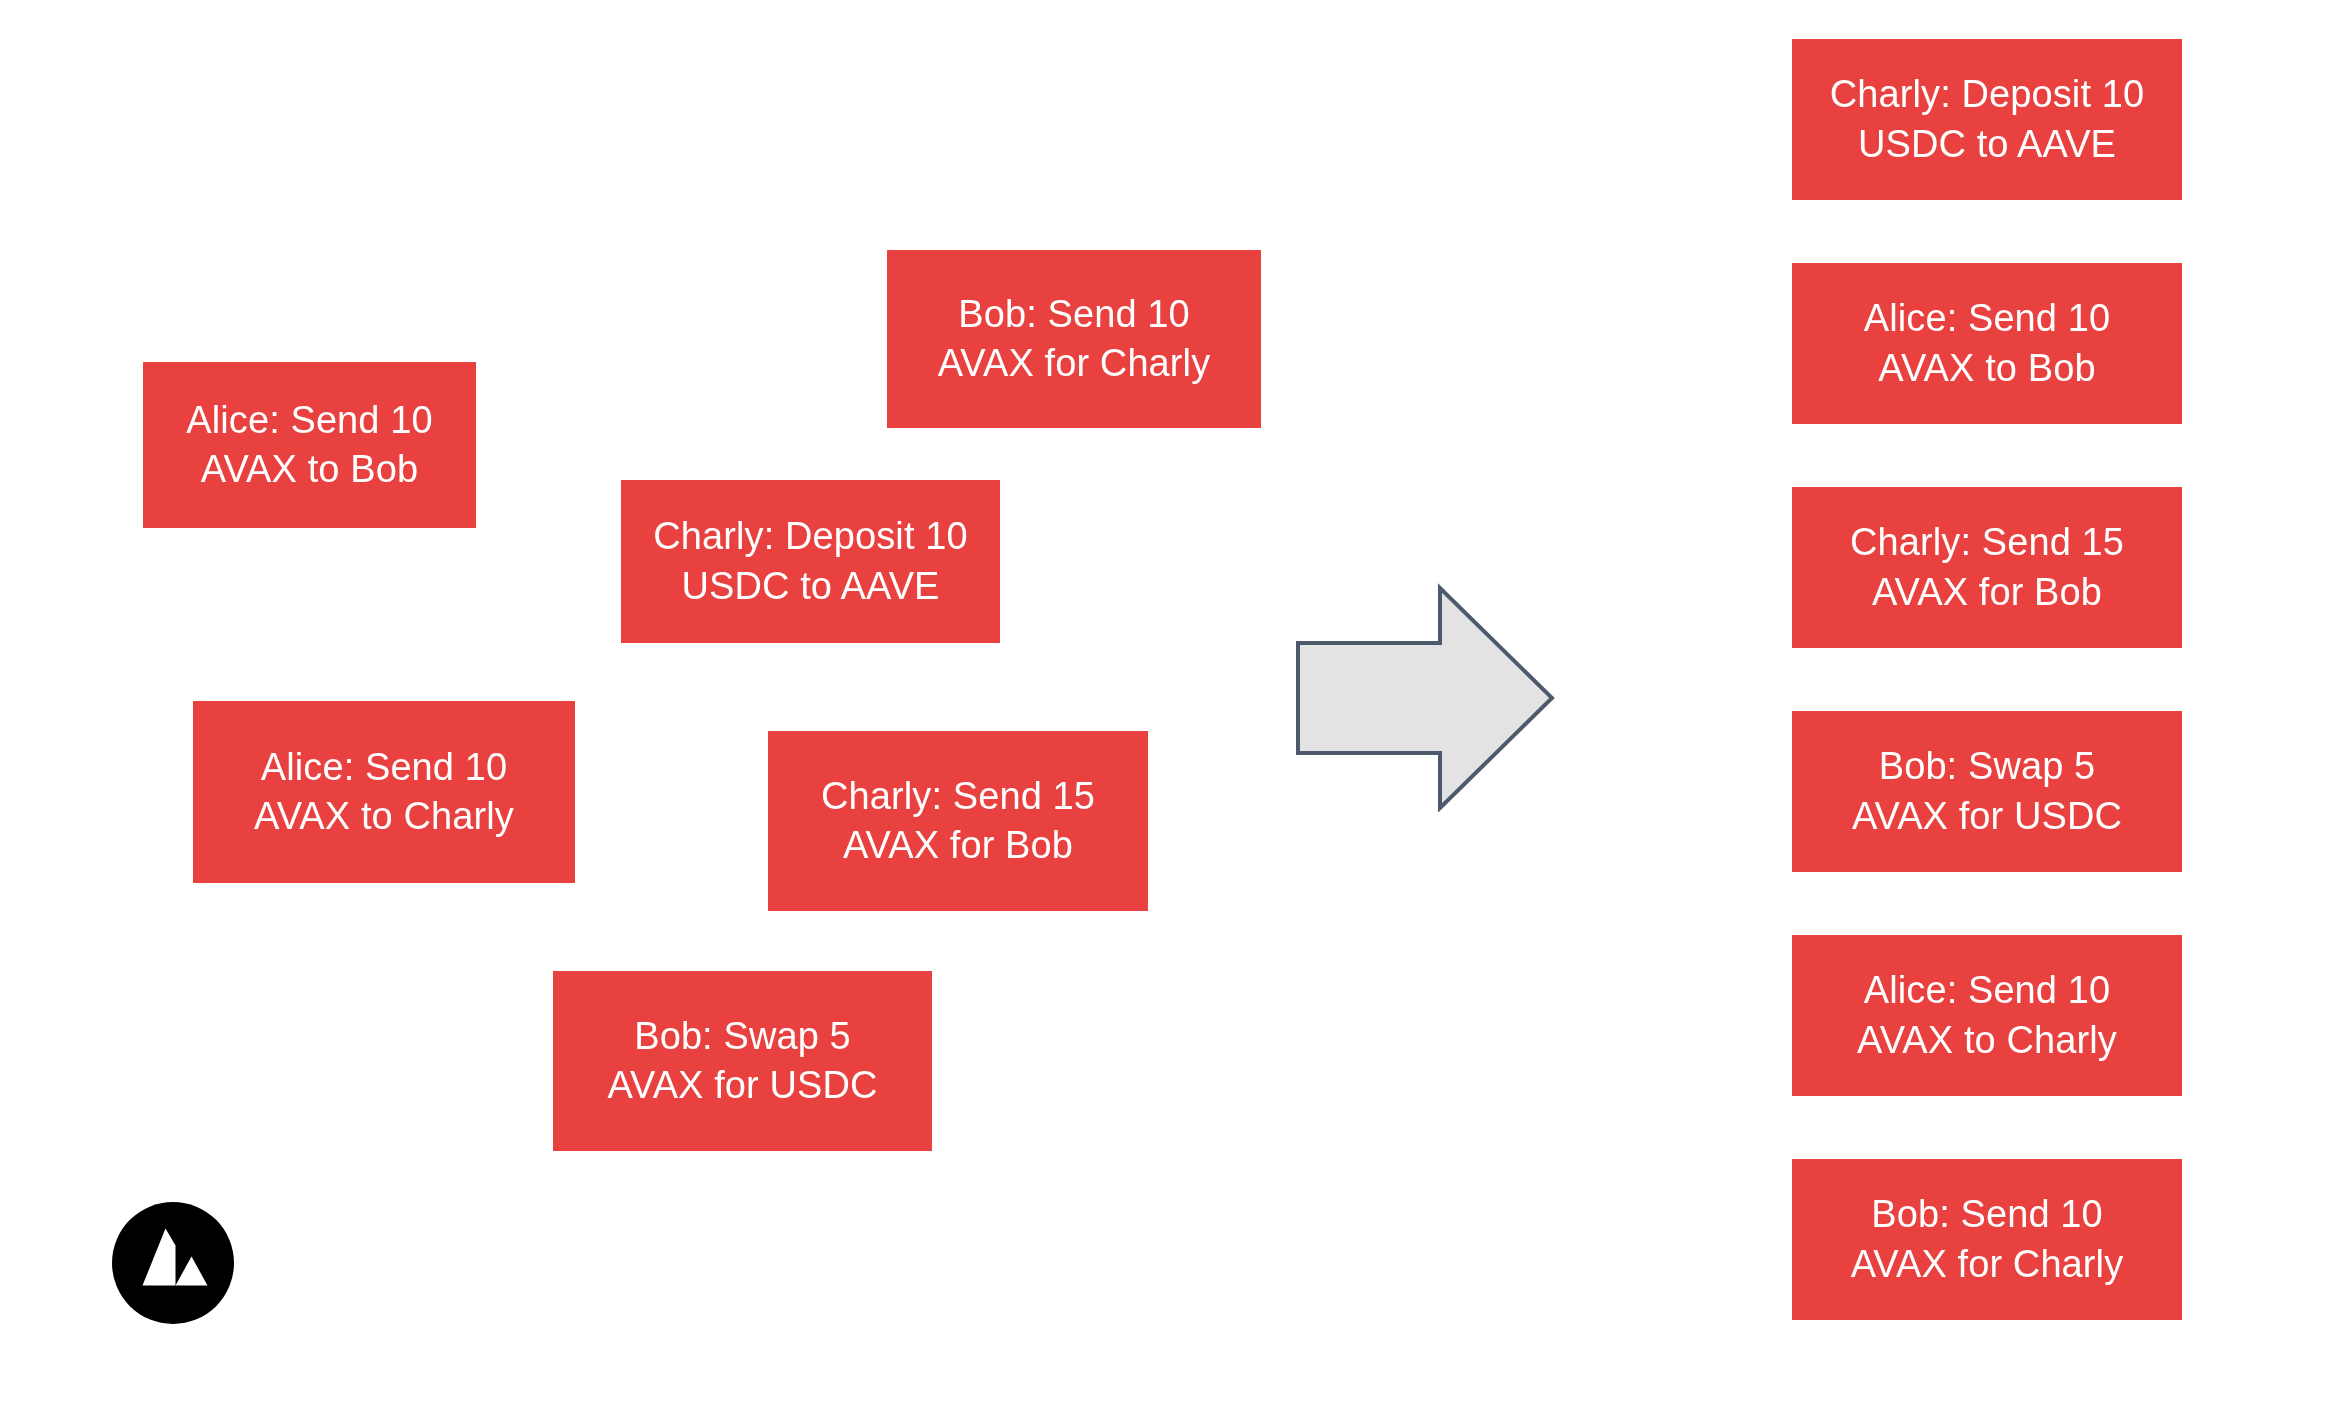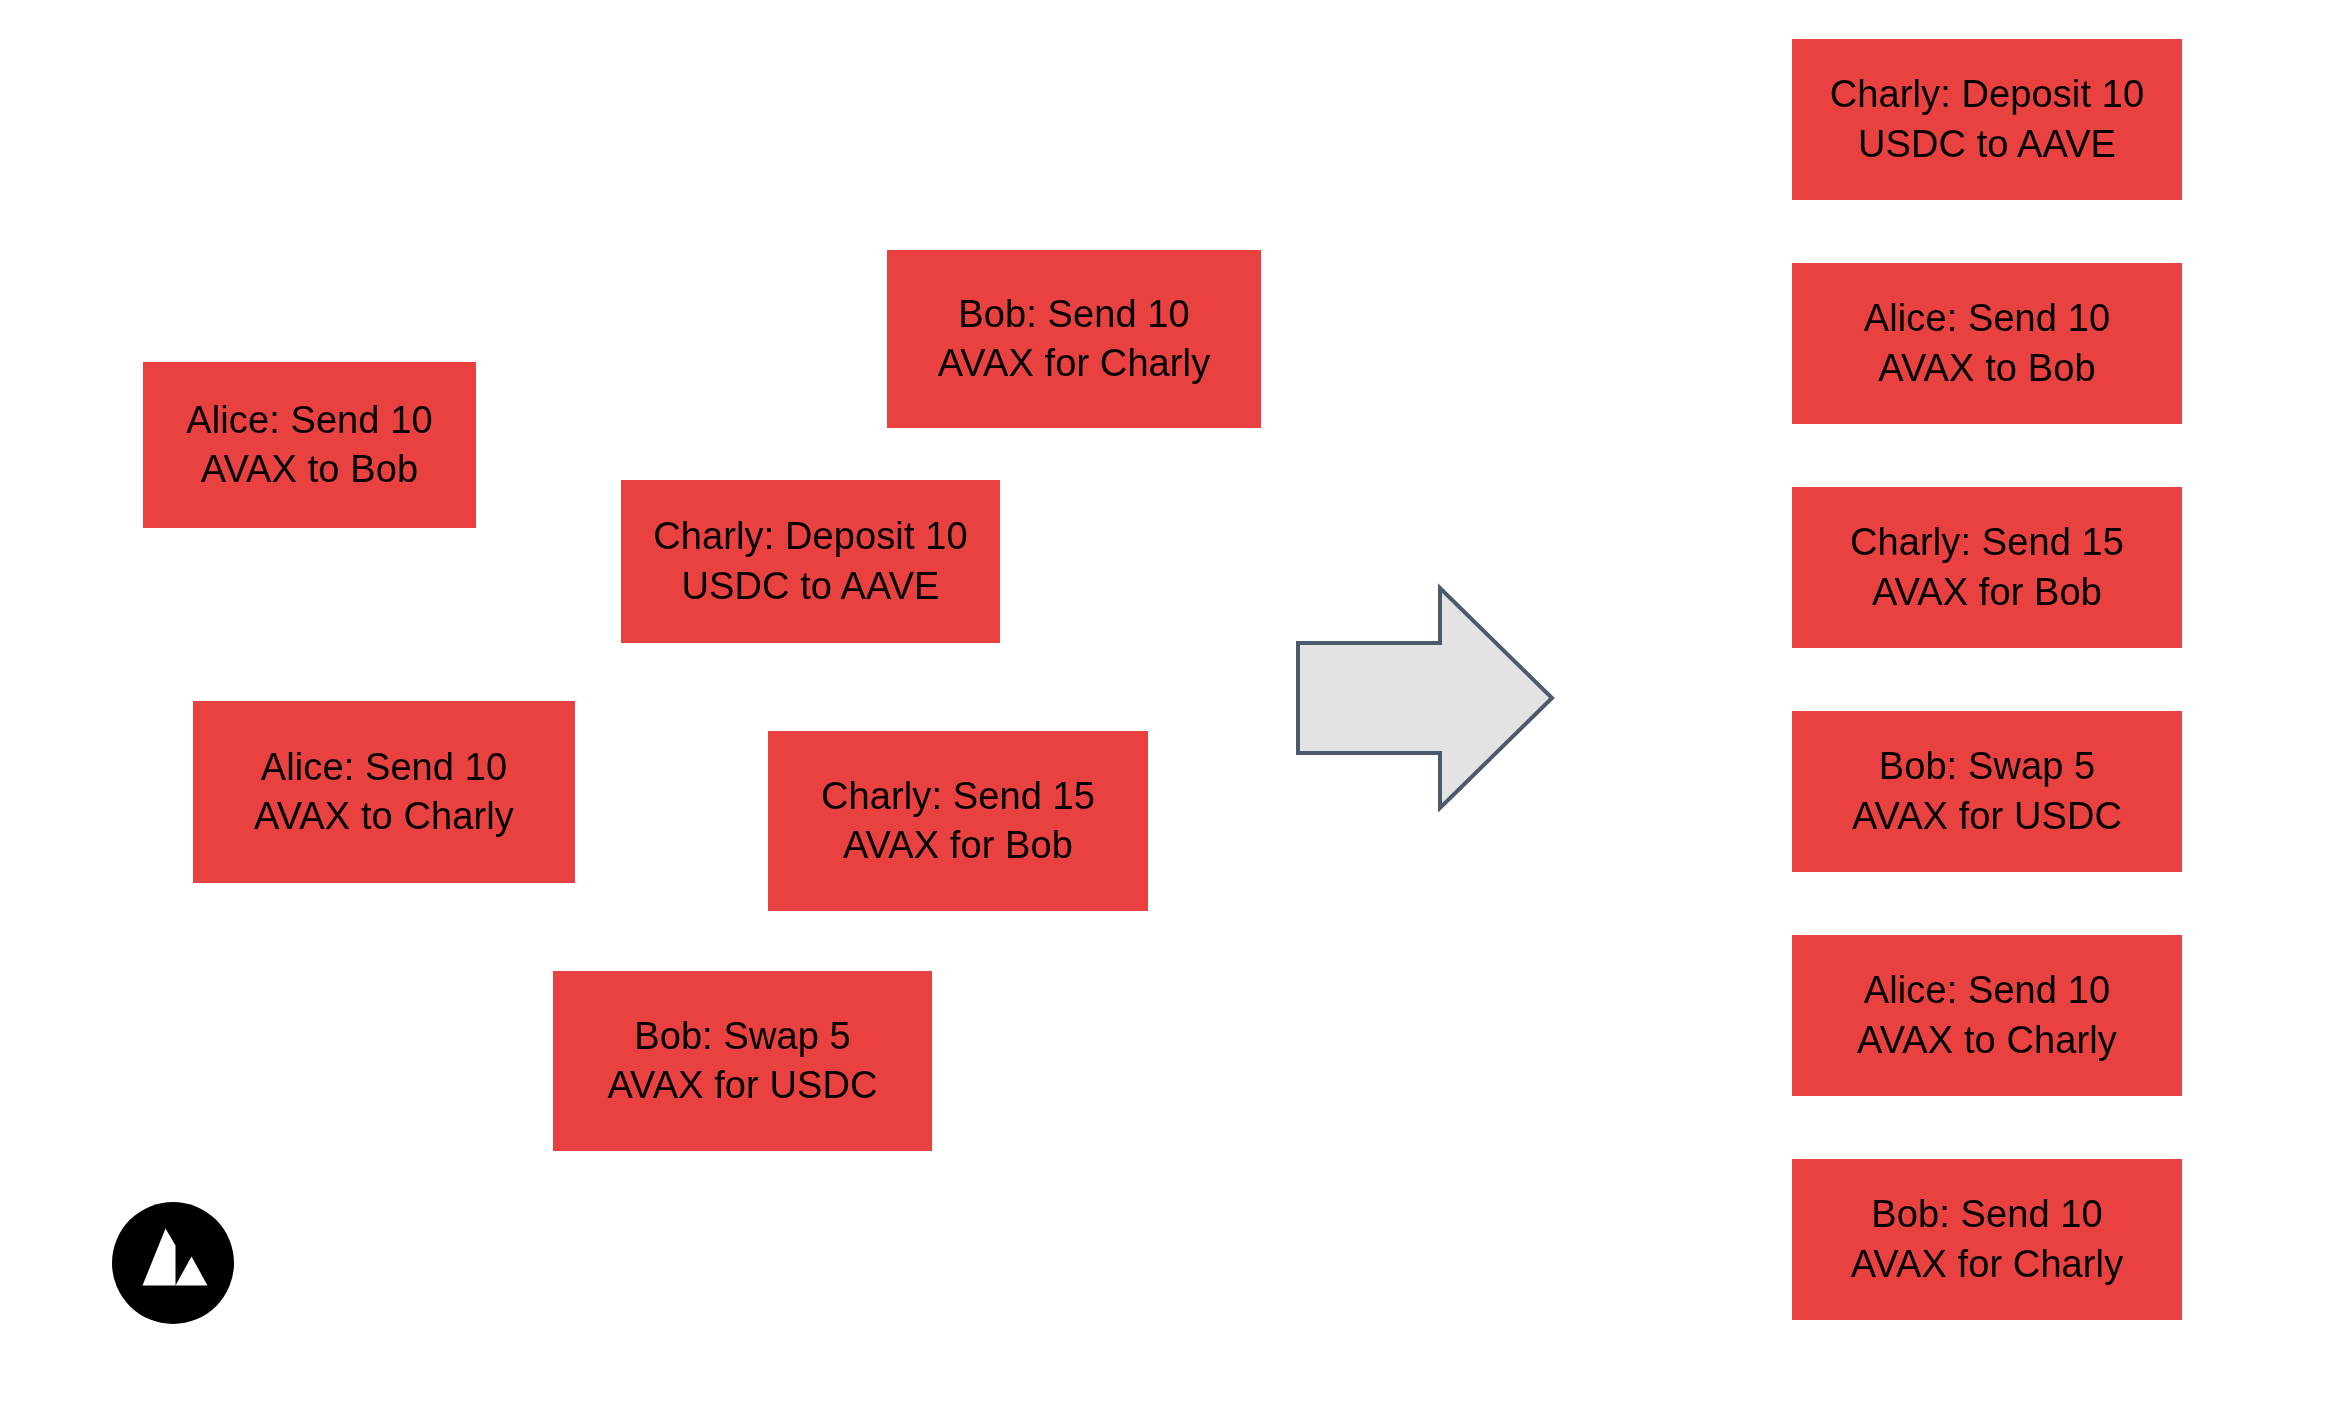--- a/index.html
+++ b/index.html
@@ -15,21 +15,21 @@
     position: relative;
     width: 2348px;
     height: 1404px;
     background: #ffffff;
     overflow: hidden;
   }
   .tx-box {
     position: absolute;
     box-sizing: border-box;
     background: #e8413f;
-    color: #000000;
+    color: #ffffff;
     display: flex;
     align-items: center;
     justify-content: center;
     text-align: center;
     font-family: "Liberation Sans", sans-serif;
     font-size: 38px;
     line-height: 1.30;
     font-weight: 400;
     letter-spacing: 0.1px;
     padding: 4px 10px;

